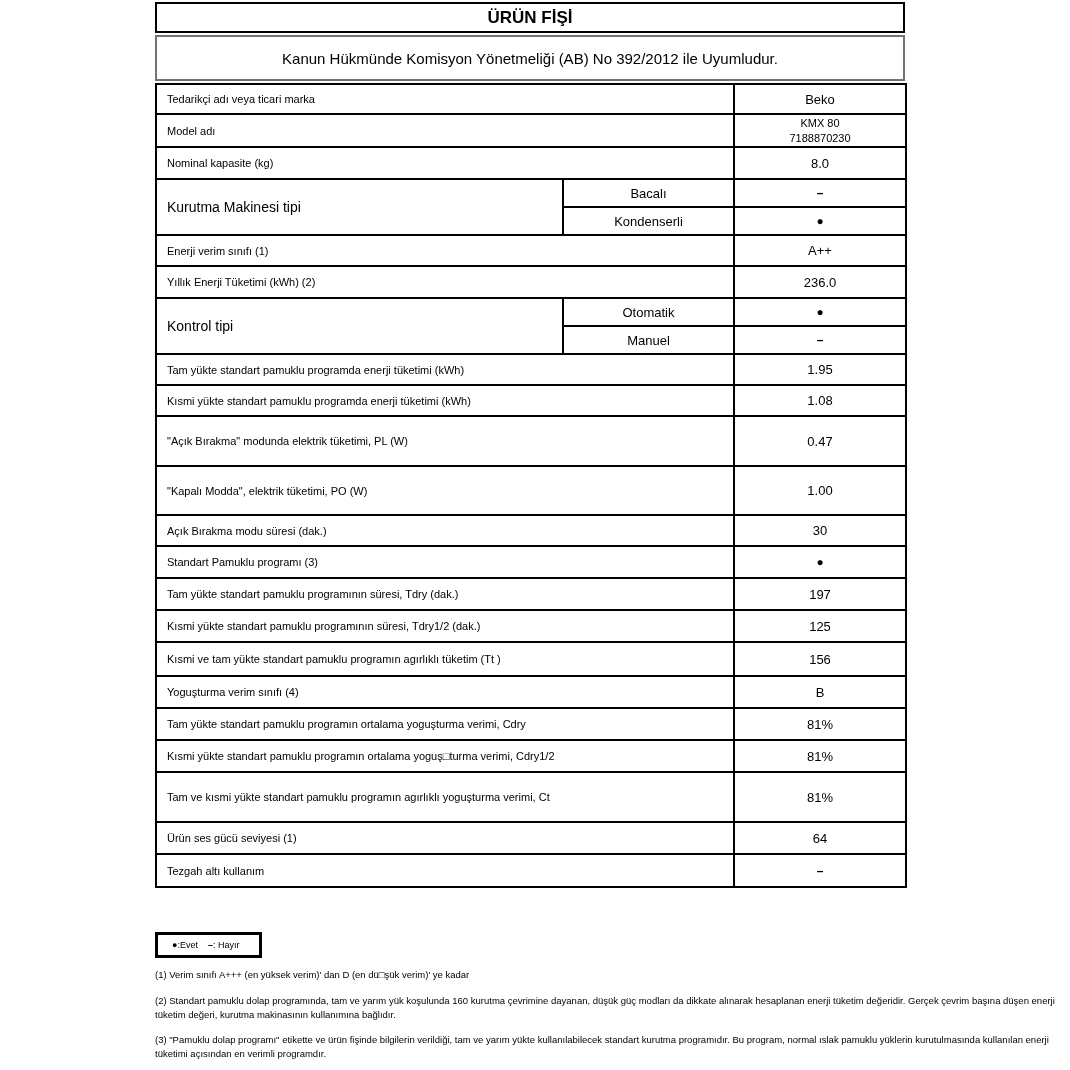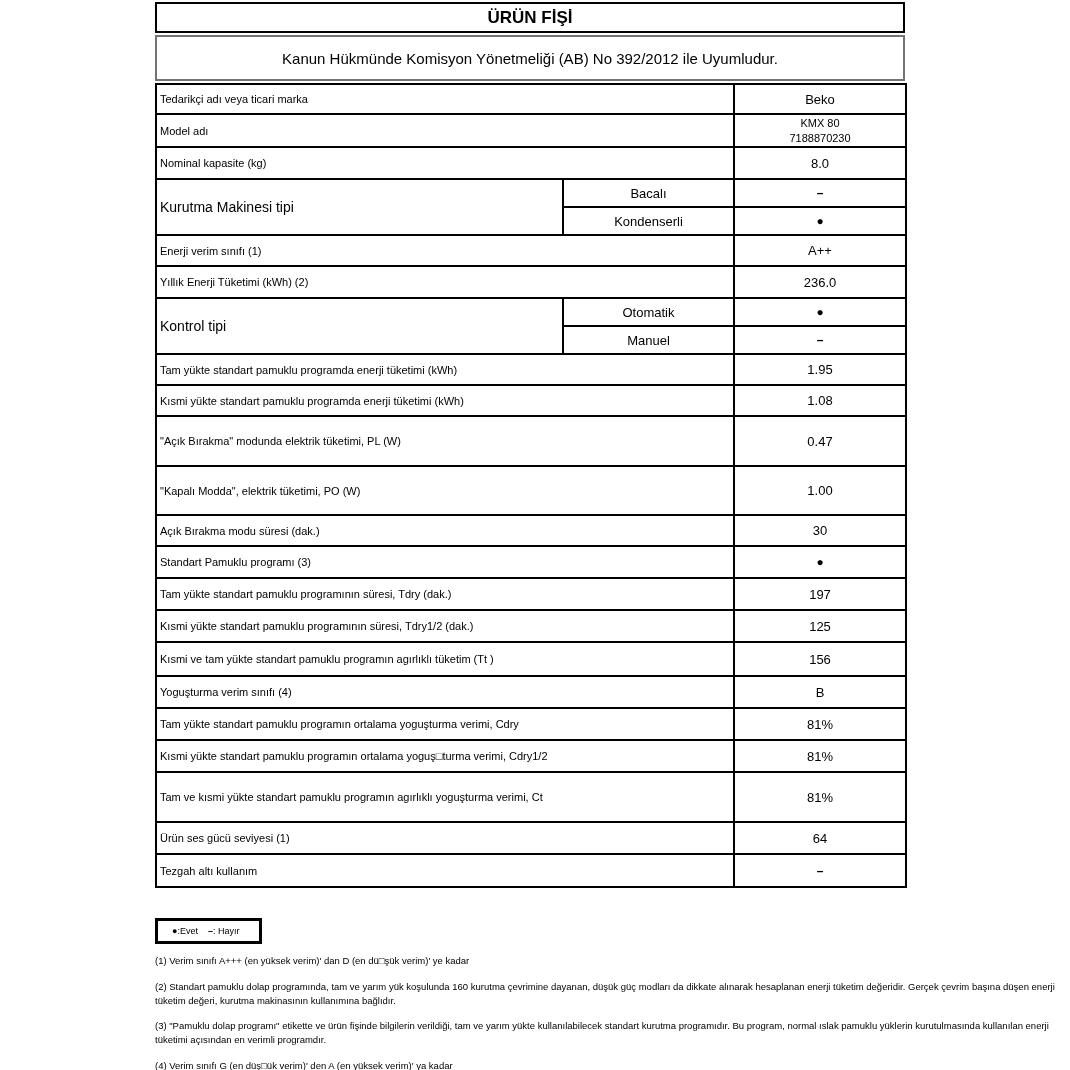--- a/index.html
+++ b/index.html
@@ -1,25 +1,25 @@
 <!DOCTYPE html>
 <html><head>
 <meta charset="utf-8">
 <style>
   * { margin:0; padding:0; box-sizing:border-box; }
   html,body { width:1070px; height:1070px; background:#fff; color:#000;
     font-family:"Liberation Sans", sans-serif; overflow:hidden; }
-  .sheet { margin:2px 0 0 155px; width:750px; }
+  .sheet { margin:2px 0 14px 155px; width:750px; }
   .titlebox { border:2px solid #000; height:31px; display:flex;
     align-items:center; justify-content:center; font-size:17px; font-weight:bold; }
   .subtitlebox { border:2px solid #737373; height:46px; margin-top:2px;
     display:flex; align-items:center; justify-content:center; font-size:15px; }
   table.fiche { border-collapse:collapse; margin-top:2px; table-layout:fixed; width:750px; }
   table.fiche td { border:2px solid #000; background:#fff; overflow:hidden; }
-  td.lbl { font-size:11px; padding-left:3px; text-align:left; vertical-align:middle; }
+  td.lbl { font-size:11px; padding-left:10px; text-align:left; vertical-align:middle; }
   td.lbl-big { font-size:14px; }
   td.mid { font-size:13px; text-align:center; vertical-align:middle; }
   td.val { font-size:13px; text-align:center; vertical-align:middle; }
   td.val .v2 { font-size:11px; line-height:1.3; }
   td.sym { font-weight:bold; font-size:12px; }
   tr.h28{height:28px} tr.h30{height:30px} tr.h31{height:31px} tr.h32{height:32px}
   tr.h33{height:33px} tr.h34{height:34px} tr.h49{height:49px} tr.h50{height:50px}
   .legend { margin:30px 0 0 155px; border:3px solid #000; display:inline-block;
     padding:5px 10px 5px 14px; font-size:9px; }
   .legend .sym { font-weight:bold; }

